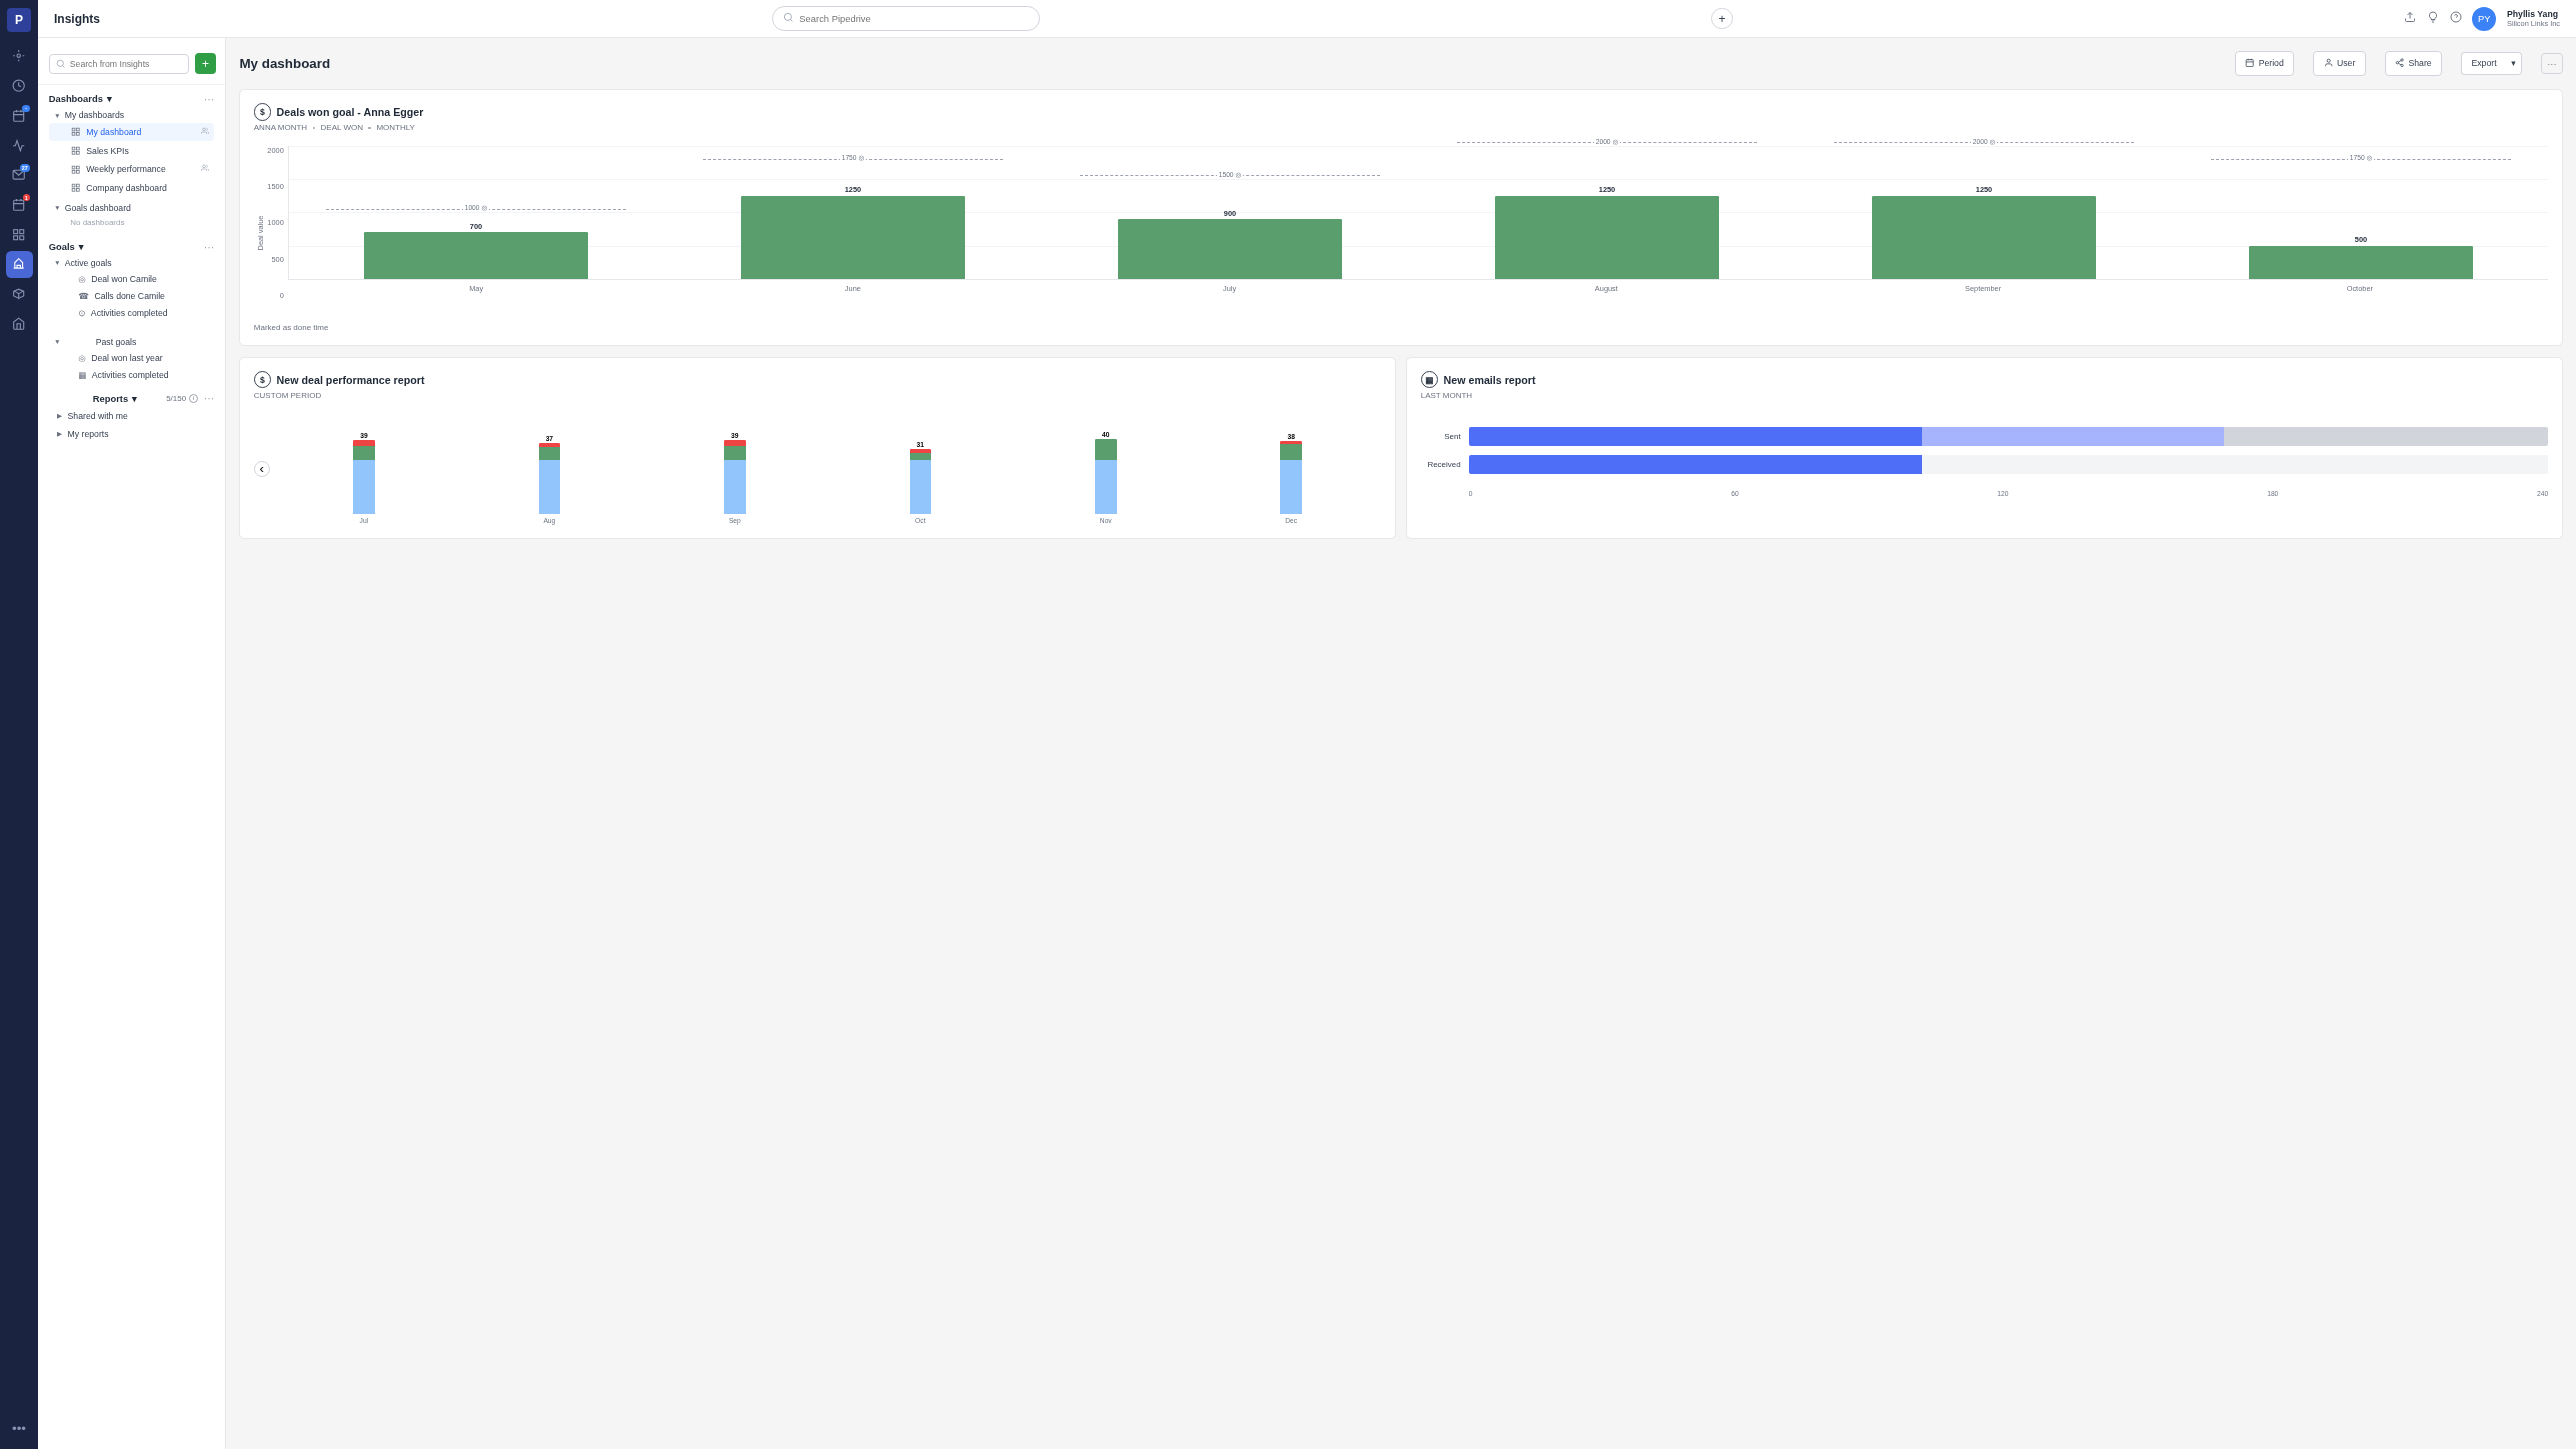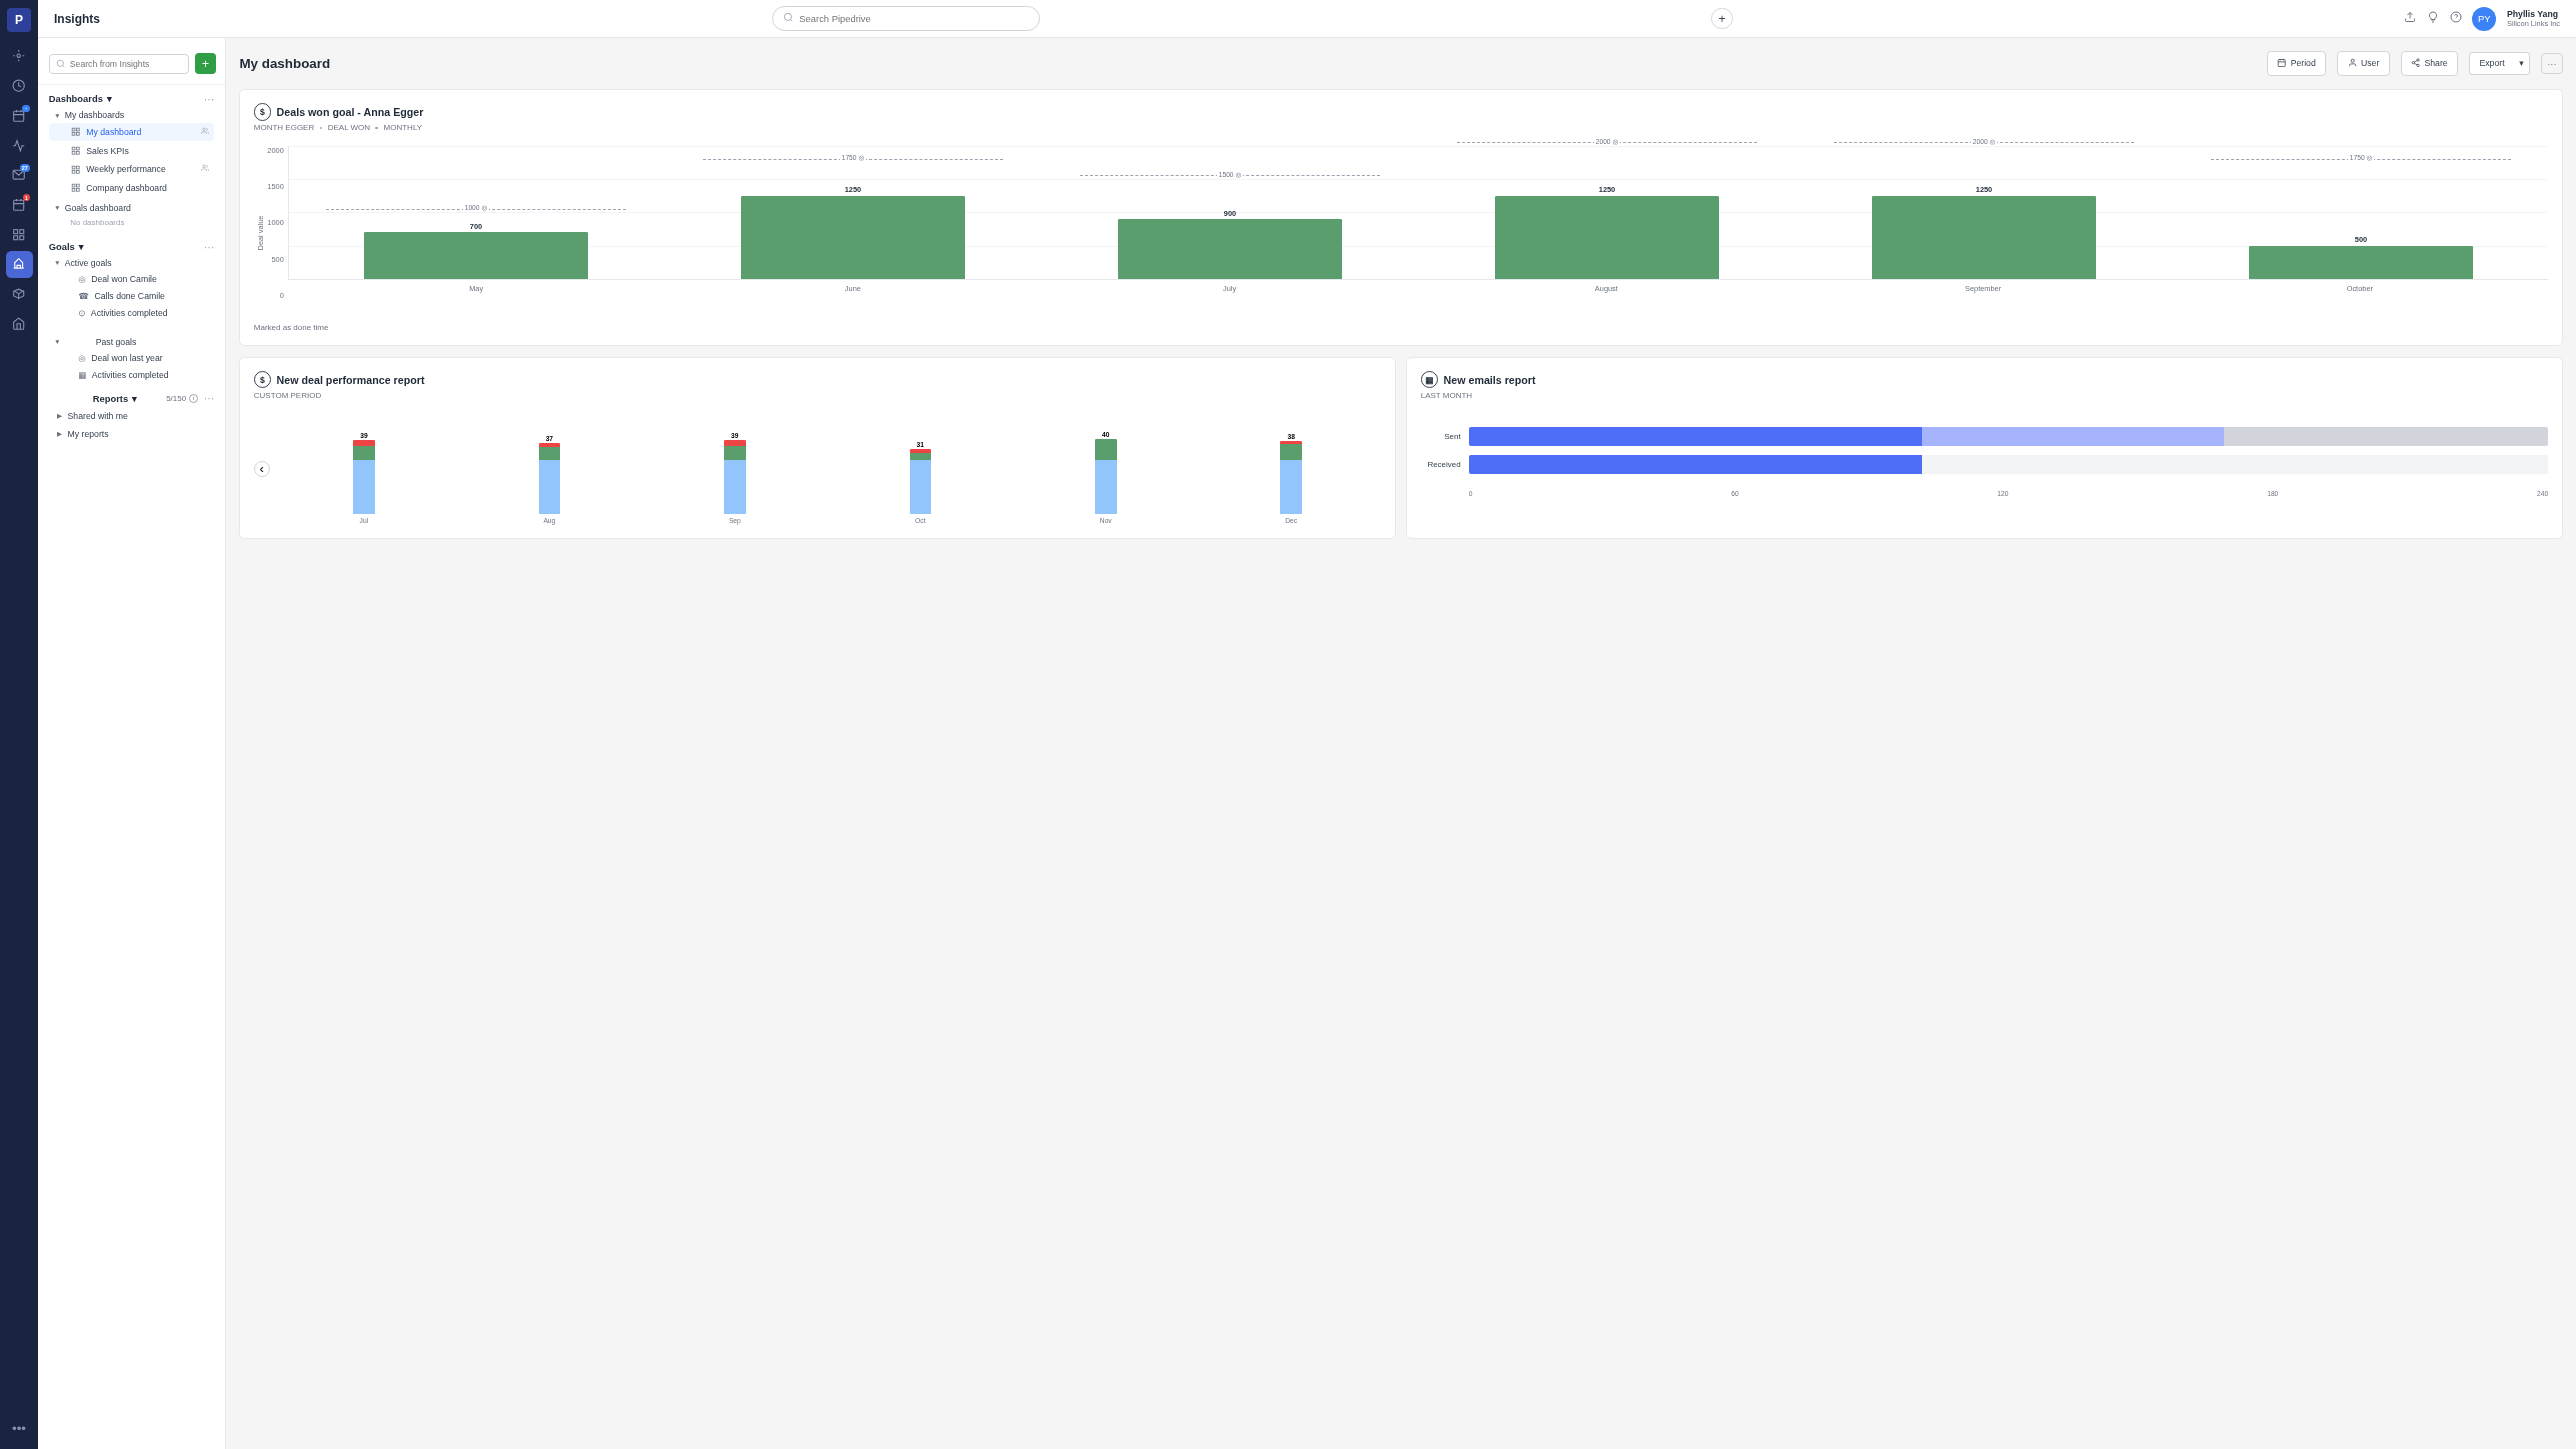--- a/index.html
+++ b/index.html
@@ -50,21 +50,21 @@
     .topbar-icon { color: #6b7280; cursor: pointer; font-size: 12px; }
     .topbar-avatar { width: 24px; height: 24px; border-radius: 50%; background: #3b82f6; display: flex; align-items: center; justify-content: center; color: white; font-weight: 400; font-size: 9.4px; }
     .topbar-user { display: flex; flex-direction: column; }
     .topbar-user-name { font-size: 8.7px; font-weight: 600; color: #1f2937; }
     .topbar-user-company { font-size: 7.4px; color: #6b7280; }
     .content-sidebar { width: 188px; flex-shrink: 0; border-right: 0.7px solid #e5e7eb; background: white; overflow-y: auto; padding-top: 5.4px; }
 
     .dashboard-content { flex: 1; padding: 13.4px; overflow-y: auto; }
     .dashboard-header { display: flex; align-items: center; justify-content: space-between; margin-bottom: 13.4px; }
     .dashboard-title { font-size: 13.4px; font-weight: 600; color: #1f2937; }
-    .dashboard-actions { display: flex; align-items: center; gap: 11px; }
+    .dashboard-actions { display: flex; align-items: center; gap: 19px; }
     .action-btn { display: flex; align-items: center; gap: 4px; border: 0.7px solid #d1d5db; border-radius: 4px; padding: 5.4px 9.4px; background: white; cursor: pointer; color: #374151; font-size: 8.7px; font-weight: 500; }
 
     
     .card { background: white; border-radius: 5.4px; border: 0.7px solid #e5e7eb; padding: 13.4px; margin-bottom: 10.7px; }
     .card-title { font-size: 10.7px; font-weight: 600; color: #1f2937; margin-bottom: 2.7px; display: flex; align-items: center; gap: 5.4px; }
     .card-subtitle { font-size: 8px; color: #6b7280; display: flex; gap: 5.4px; align-items: center; margin-bottom: 13.4px; }
     .card-subtitle span { display: flex; align-items: center; gap: 2.7px; }
     .dot-sep { width: 2.7px; height: 2.7px; background: #9ca3af; border-radius: 50%; }
 
     
@@ -414,21 +414,21 @@
             <div class="more-btn">···</div>
           </div>
         </div>
 
         <div class="card">
           <div class="card-title">
             <span style="width:17.4px;height:17.4px;border:1.3px solid #374151;border-radius:50%;display:inline-flex;align-items:center;justify-content:center;font-size:8.7px;font-weight:700;">$</span>
             <span>Deals won goal - Anna Egger</span>
           </div>
           <div class="card-subtitle">
-            <span>MONTH EGGER</span>
+            <span>ANNA MONTH</span>
             <span class="dot-sep"></span>
             <span>DEAL WON</span>
             <span class="dot-sep"></span>
             <span>MONTHLY</span>
           </div>
 
           <div style="position:relative; padding-left:34px; padding-bottom:27px;">
 
             <div style="position:absolute;left:-10.7px;top:50%;transform:translateY(-50%) rotate(-90deg);font-size:7.4px;color:#6b7280;white-space:nowrap;">Deal value</div>
 

